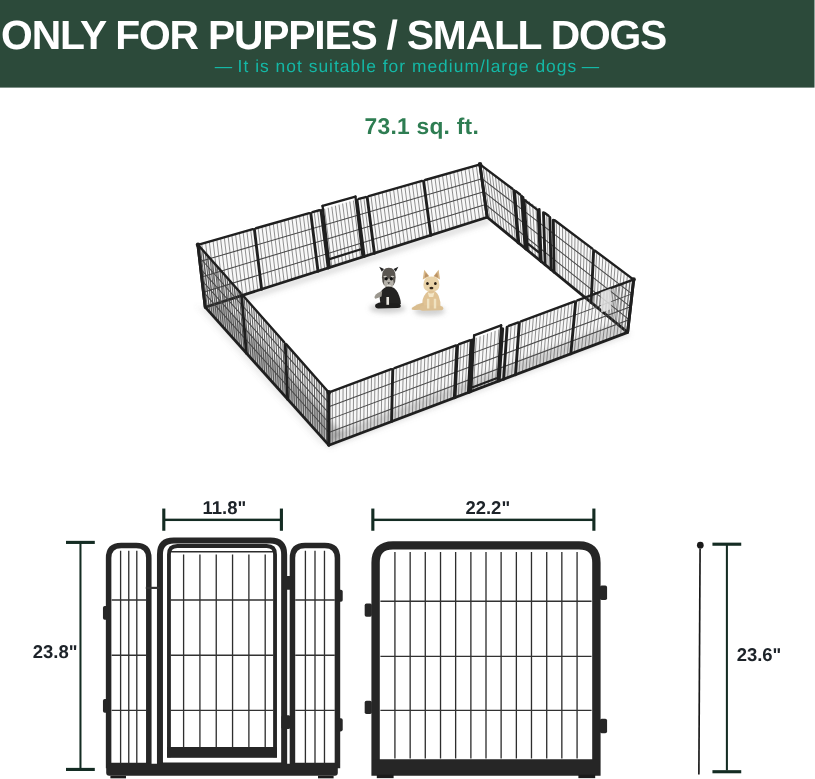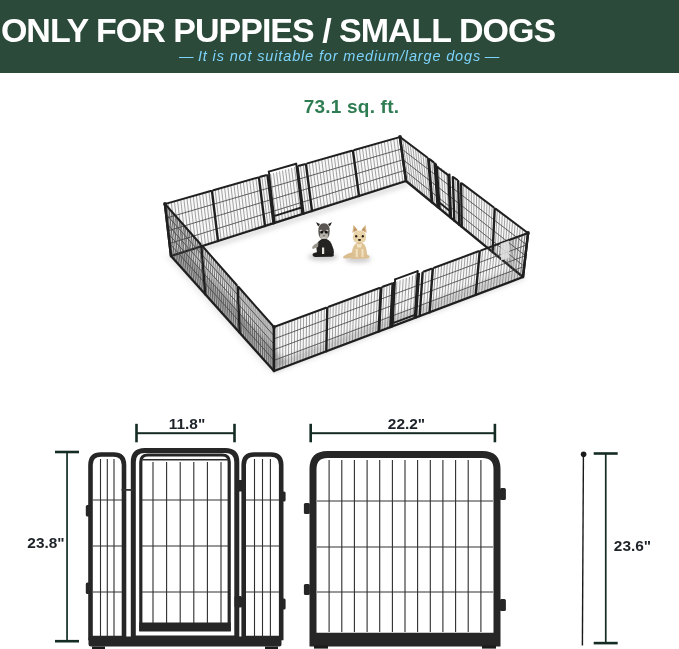--- a/index.html
+++ b/index.html
@@ -1,20 +1,20 @@
 <!DOCTYPE html>
 <html><head>
 <meta charset="utf-8">
 <style>
 html,body{margin:0;padding:0;background:#ffffff;}
 body{width:679px;height:649px;font-family:"Liberation Sans",sans-serif;}
 .stage{position:relative;width:679px;height:649px;overflow:hidden;background:#ffffff;}
 .banner{position:absolute;left:0;top:0;width:679px;height:73px;background:#2c4a3a;}
 .title{position:absolute;left:0;top:11px;width:556px;text-align:center;color:#ffffff;font-weight:bold;font-size:34px;letter-spacing:-1px;white-space:nowrap;}
-.subtitle{position:absolute;left:0;top:47.5px;width:679px;text-align:center;color:#7dd3fc;font-size:14.5px;letter-spacing:0.85px;white-space:nowrap;font-style:italic;}
+.subtitle{position:absolute;left:0;top:47.5px;width:679px;text-align:center;color:#14b8a6;font-size:14.5px;letter-spacing:0.85px;white-space:nowrap;}
 .sqft{position:absolute;left:12px;top:96px;width:679px;text-align:center;color:#2e7d52;font-weight:bold;font-size:19px;letter-spacing:0.2px;}
 </style>
 </head>
 <body>
 <div class="stage">
 
 <div class="banner">
 
 <div class="title">ONLY FOR PUPPIES / SMALL DOGS</div>
 

